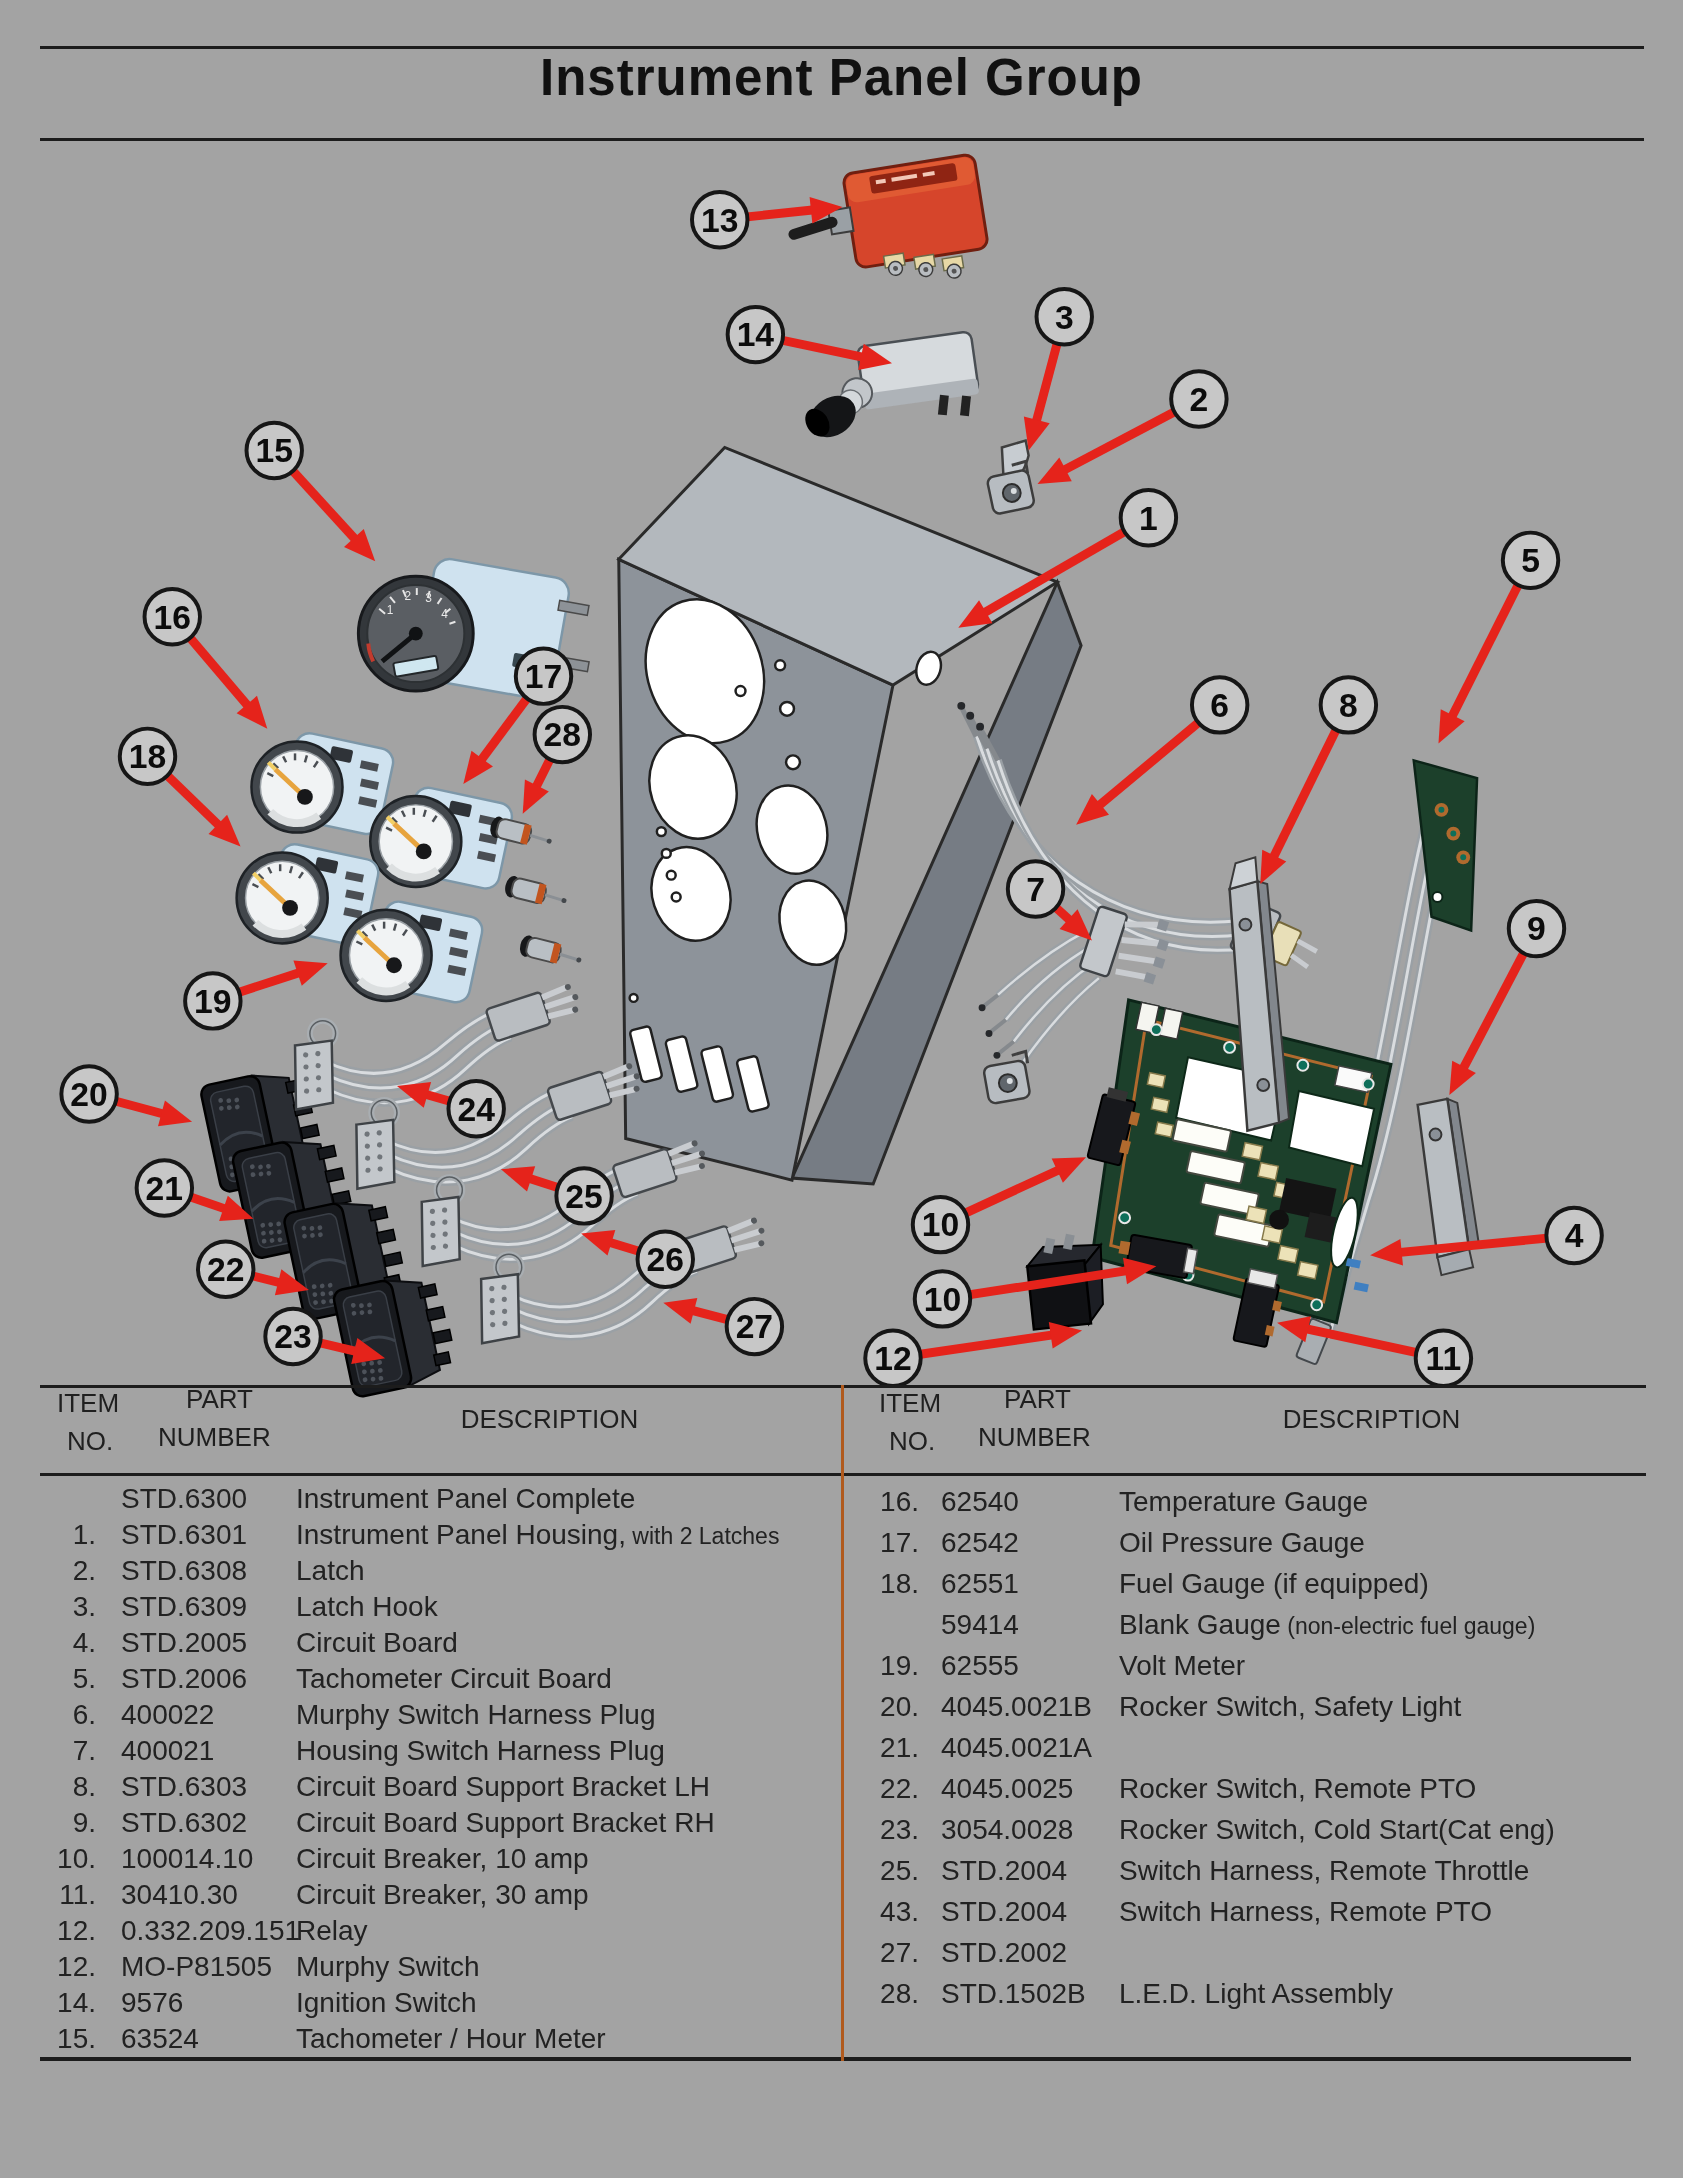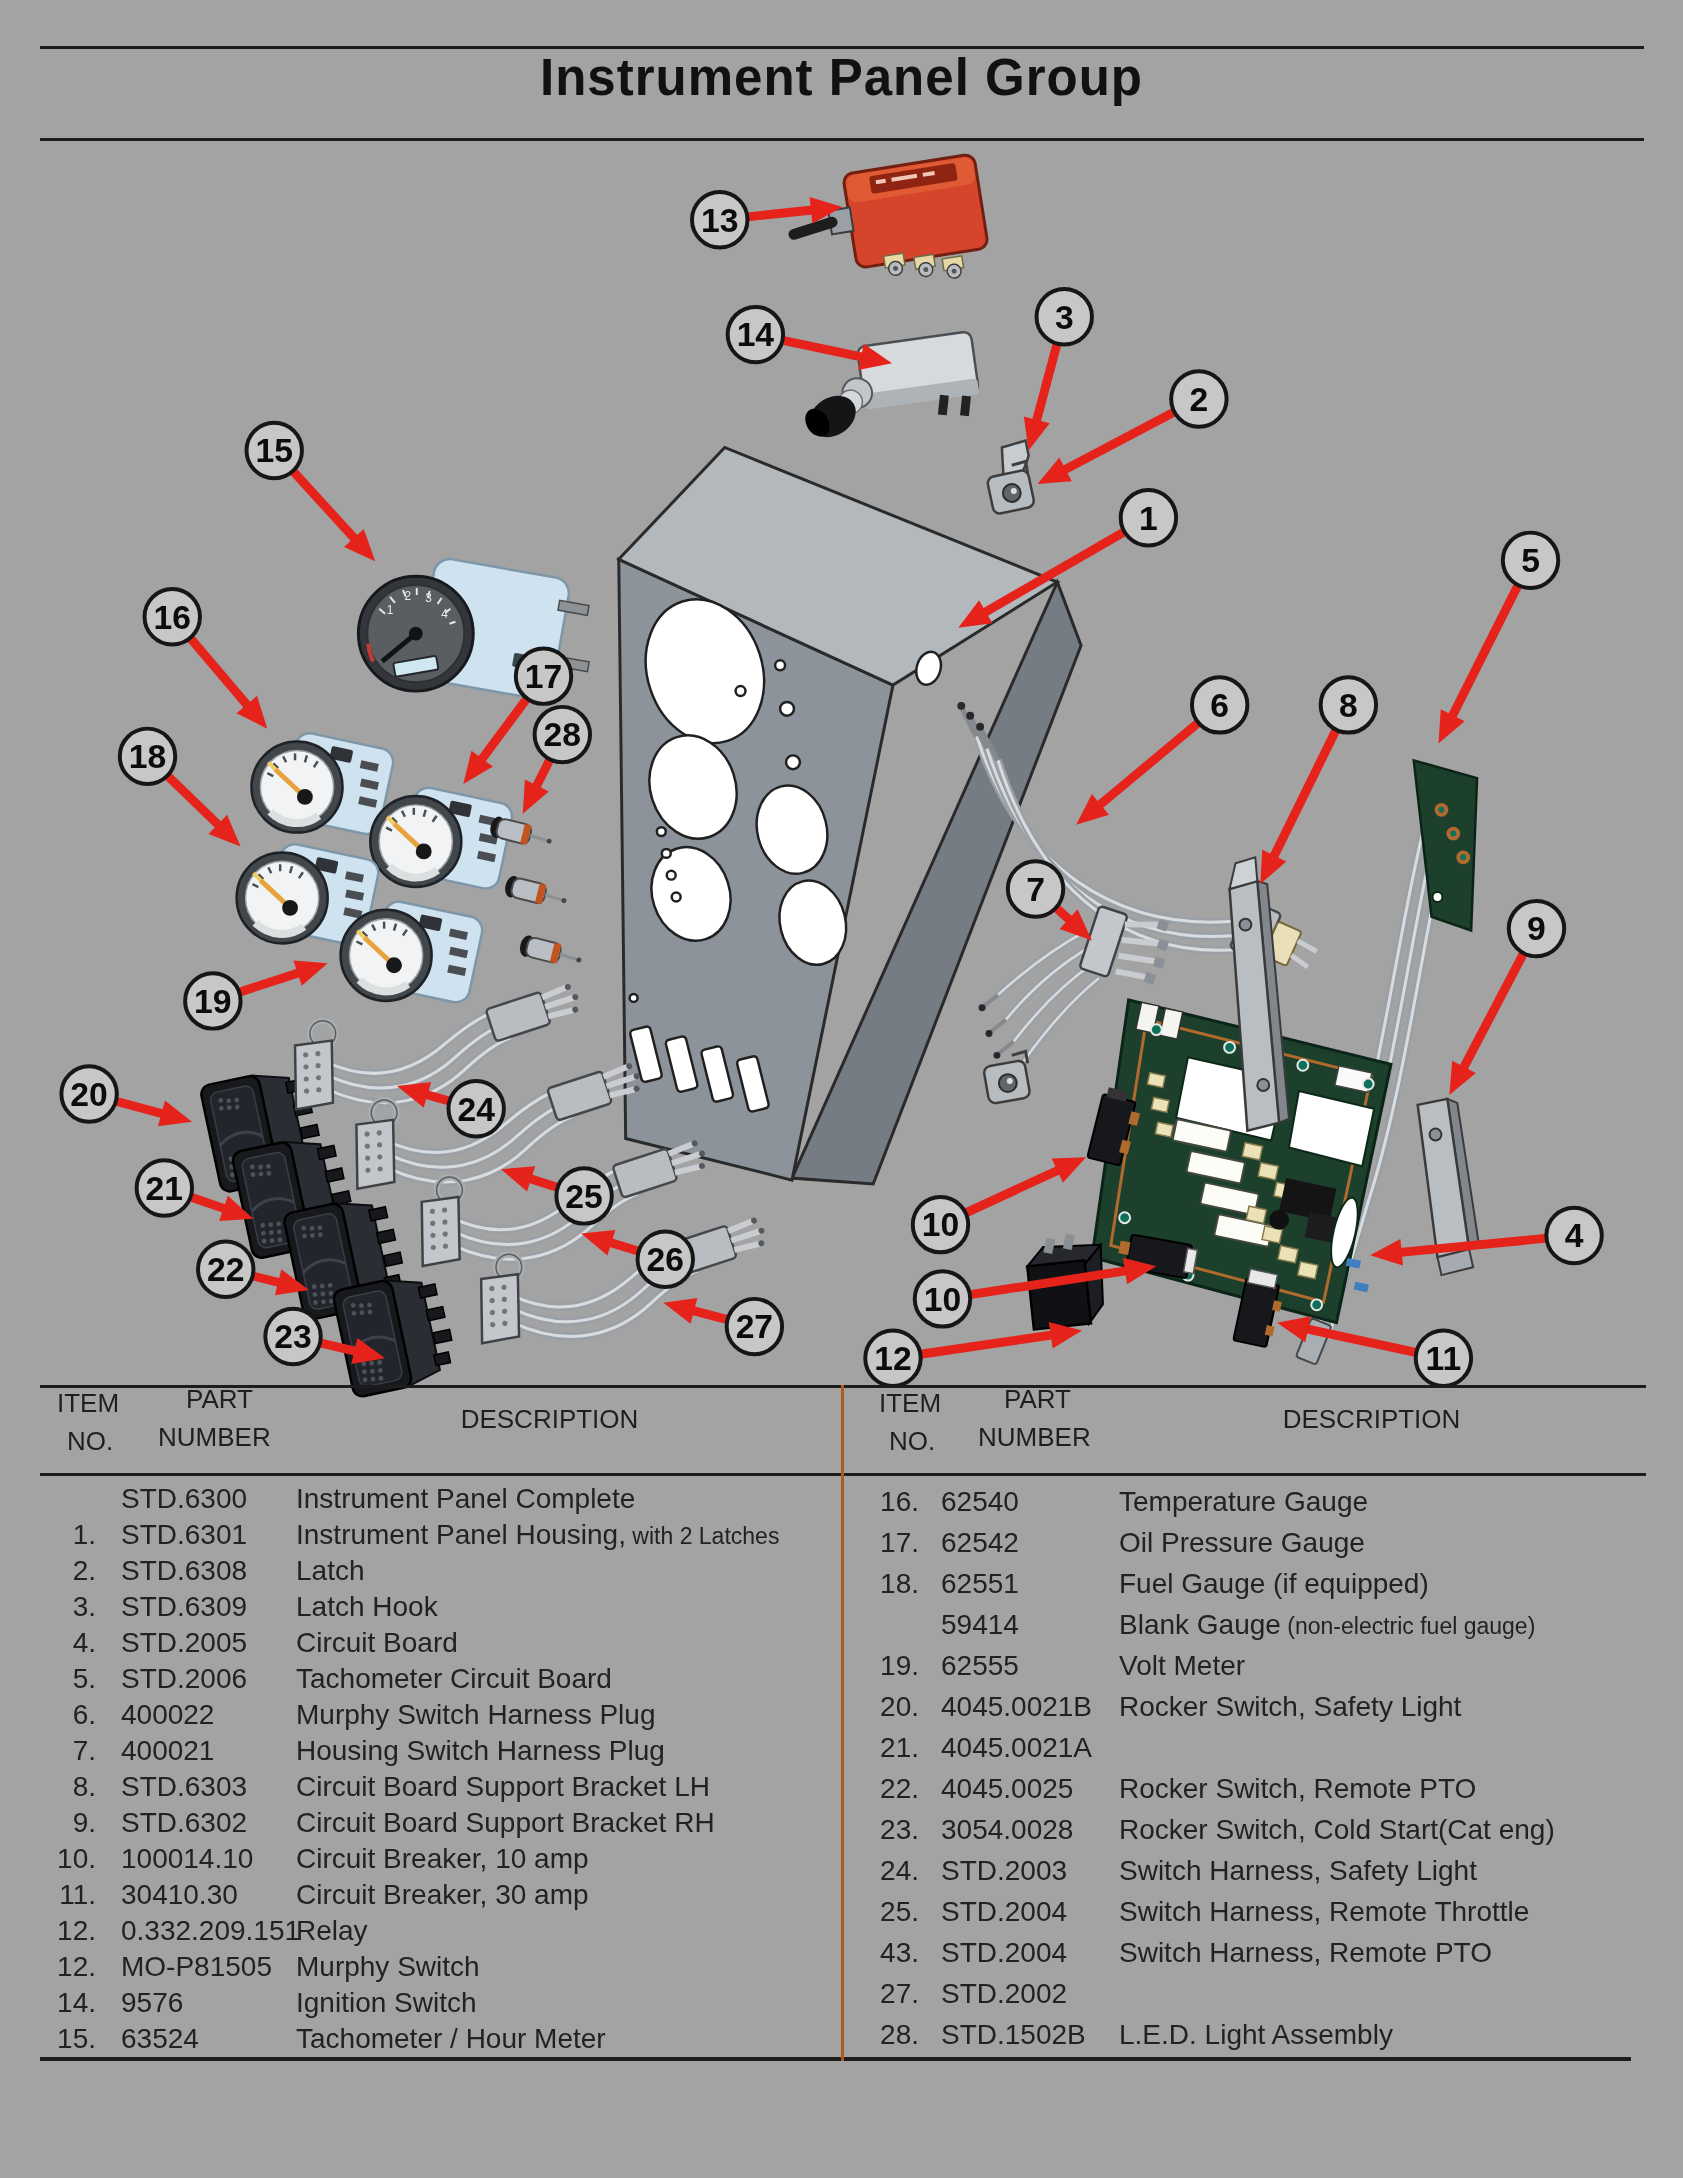--- a/index.html
+++ b/index.html
@@ -784,25 +784,20 @@
         <span class="c-item">22.</span>
         <span class="c-part">4045.0025</span>
         <span class="c-desc">Rocker Switch, Remote PTO</span>
       </div>
       <div class="prow">
         <span class="c-item">23.</span>
         <span class="c-part">3054.0028</span>
         <span class="c-desc">Rocker Switch, Cold Start(Cat eng)</span>
       </div>
       <div class="prow">
-        <span class="c-item">24.</span>
-        <span class="c-part">STD.2003</span>
-        <span class="c-desc">Switch Harness, Safety Light</span>
-      </div>
-      <div class="prow">
         <span class="c-item">25.</span>
         <span class="c-part">STD.2004</span>
         <span class="c-desc">Switch Harness, Remote Throttle</span>
       </div>
       <div class="prow">
         <span class="c-item">43.</span>
         <span class="c-part">STD.2004</span>
         <span class="c-desc">Switch Harness, Remote PTO</span>
       </div>
       <div class="prow">

